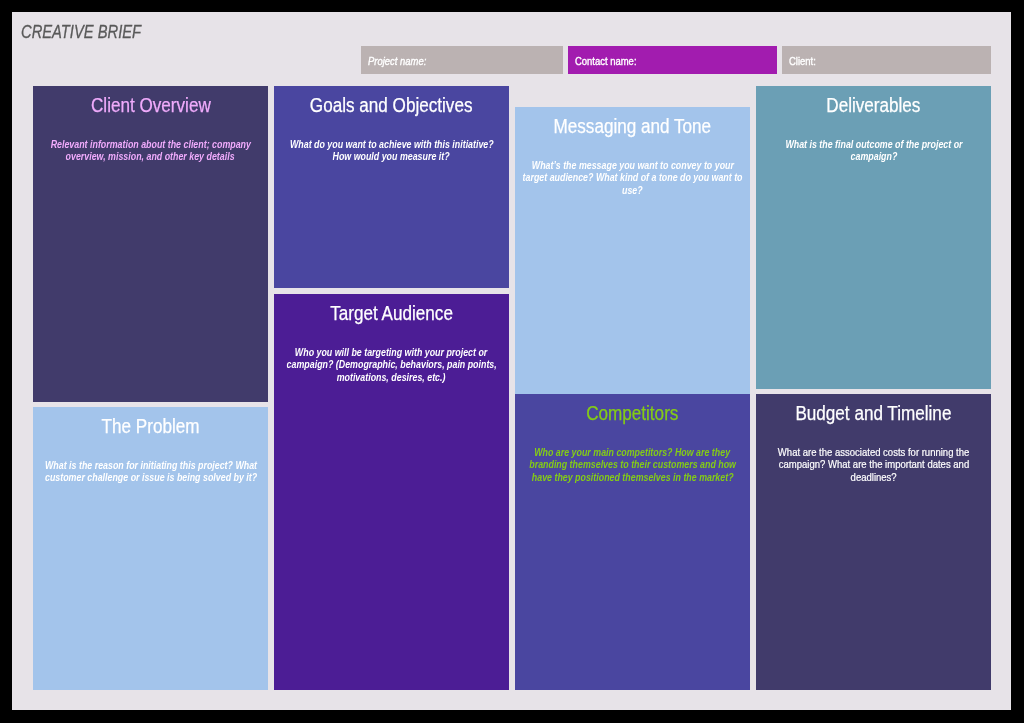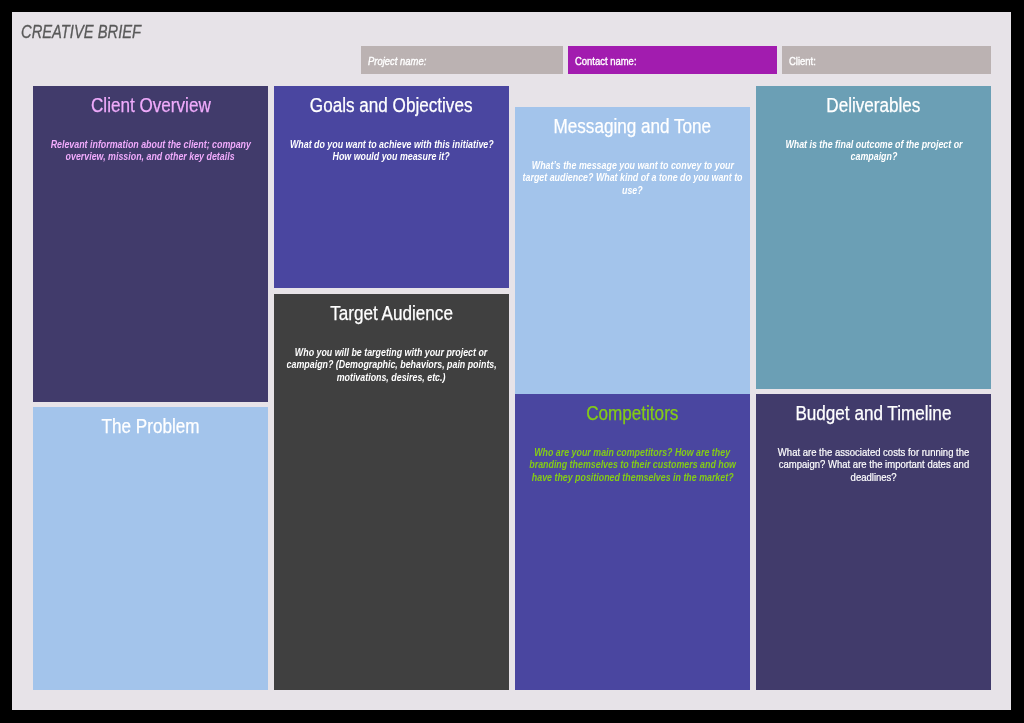--- a/index.html
+++ b/index.html
@@ -177,31 +177,35 @@
     <div class="card col-0 box-client-overview" style="background: rgb(65, 59, 107); color: #f0abfc;">
       <div class="card-title"><span>Client Overview</span></div>
       <div class="card-body">
         <div><span>Relevant information about the client; company</span></div>
         <div><span>overview, mission, and other key details</span></div>
       </div>
     </div>
 
     <div class="card col-0 box-the-problem" style="background: rgb(163, 196, 235); color: rgb(255, 255, 255);">
       <div class="card-title"><span>The Problem</span></div>
+      <div class="card-body left">
+        <div><span>What is the reason for initiating this project? What</span></div>
+        <div><span>customer challenge or issue is being solved by it?</span></div>
+      </div>
     </div>
 
     <div class="card col-1 box-goals" style="background: rgb(74, 70, 160); color: rgb(255, 255, 255);">
       <div class="card-title"><span>Goals and Objectives</span></div>
       <div class="card-body">
         <div><span>What do you want to achieve with this initiative?</span></div>
         <div><span>How would you measure it?</span></div>
       </div>
     </div>
 
-    <div class="card col-1 box-target-audience" style="background: #404040; color: rgb(255, 255, 255);">
+    <div class="card col-1 box-target-audience" style="background: #4c1d95; color: rgb(255, 255, 255);">
       <div class="card-title"><span>Target Audience</span></div>
       <div class="card-body">
         <div><span>Who you will be targeting with your project or</span></div>
         <div><span>campaign? (Demographic, behaviors, pain points,</span></div>
         <div><span>motivations, desires, etc.)</span></div>
       </div>
     </div>
 
     <div class="card col-2 box-messaging" style="background: rgb(163, 196, 235); color: rgb(255, 255, 255);">
       <div class="card-title"><span>Messaging and Tone</span></div>

